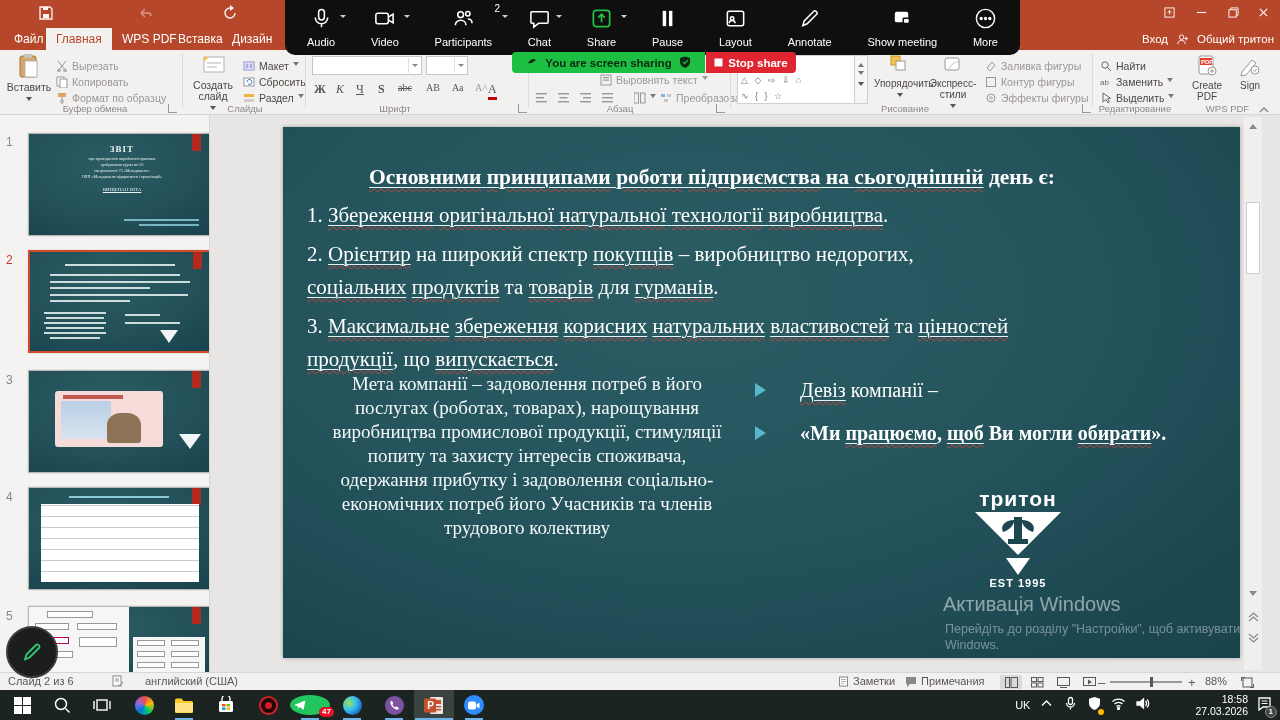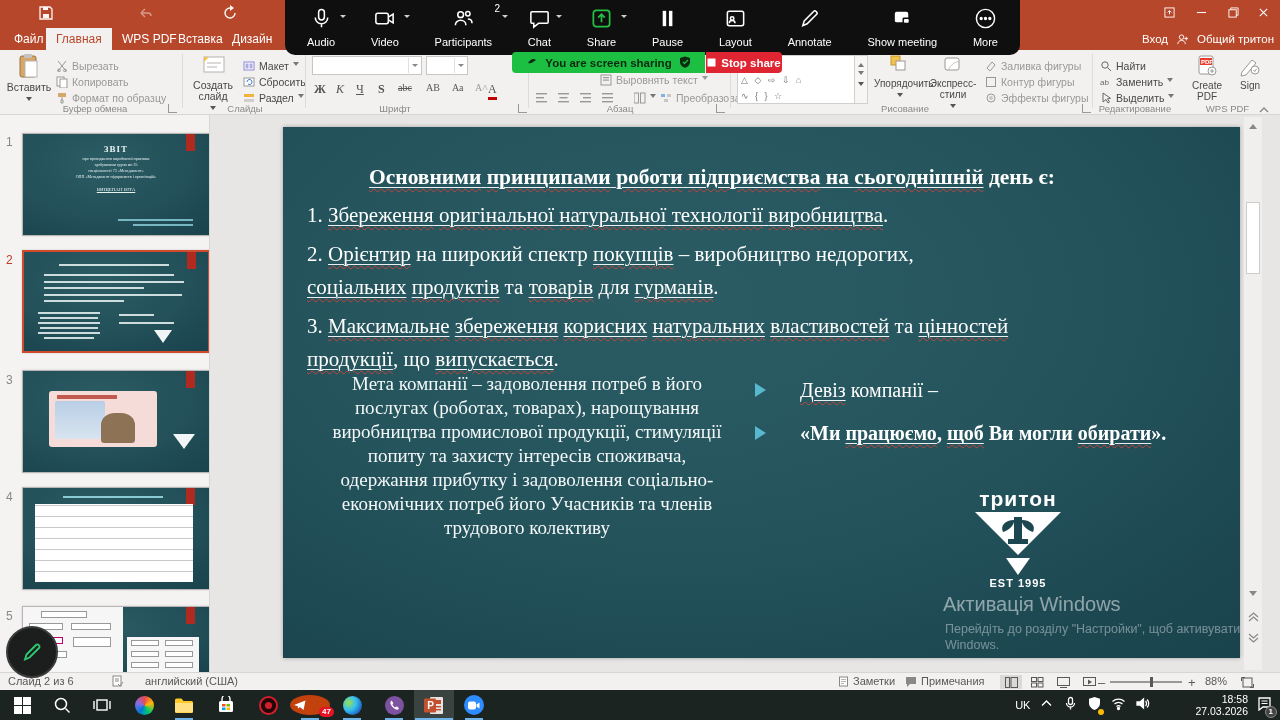--- a/index.html
+++ b/index.html
@@ -45,27 +45,27 @@
        padding:0 22px;z-index:40;}
   .zitem{display:flex;flex-direction:column;align-items:center;gap:2px;position:relative;color:#fff;cursor:default;}
   .zitem svg{width:23px;height:23px;}
   .zlabel{font-size:11px;color:#ffffff;white-space:nowrap;}
   .zchev{position:absolute;right:-11px;top:8px;width:0;height:0;border:3.5px solid transparent;border-top-color:#cfcfcf;}
   .zbadge{position:absolute;right:-8px;top:-4px;font-size:10px;color:#fff;}
 
   
   #share-banner{position:absolute;left:512px;top:52px;width:193px;height:21px;background:#1dbf43;border-radius:4px 0 0 4px;
      display:flex;align-items:center;justify-content:center;gap:7px;z-index:41;font-size:11.5px;font-weight:bold;color:#0c2a10;}
-  #stop-share{position:absolute;left:706px;top:52px;width:76px;height:21px;background:#e02532;border-radius:0 4px 4px 0;
+  #stop-share{position:absolute;left:706px;top:52px;width:90px;height:21px;background:#e02532;border-radius:0 4px 4px 0;
      display:flex;align-items:center;justify-content:center;gap:5px;z-index:41;font-size:11.5px;font-weight:bold;color:#fff;}
 
   
   #thumbs{position:absolute;left:0;top:115px;width:210px;height:557px;background:#f4f3f2;border-right:1px solid #d8d6d4;overflow:hidden;}
   .tnum{position:absolute;left:6px;font-size:12px;color:#8a8886;}
-  .thumb{position:absolute;left:22px;width:188px;height:103px;background:
+  .thumb{position:absolute;left:28px;width:188px;height:103px;background:
      radial-gradient(120% 130% at 42% 30%, #2b5c64 0%, #235059 40%, #1b454f 65%, #143a44 100%);
      border:1px solid #b8b6b4;box-shadow:0 0 2px rgba(0,0,0,.15);}
   .thumb.sel{border:2px solid #cf4b2c;}
   .redbar{position:absolute;right:14px;top:0;width:9px;height:17px;background:#b02a20;}
   .tline{position:absolute;background:rgba(235,245,245,.85);height:1.5px;}
 
   
   #workspace{position:absolute;left:211px;top:115px;width:1069px;height:557px;background:#e8e6e4;}
   #slide{position:absolute;left:283px;top:127px;width:957px;height:531px;
      background:radial-gradient(115% 125% at 42% 32%, #2b5c64 0%, #24535c 38%, #1c4751 62%, #143a44 100%);
@@ -789,21 +789,21 @@
           <rect x="5" y="11.5" width="3.5" height="2.5" fill="#00a4ef"></rect>
           <rect x="9.5" y="11.5" width="3.5" height="2.5" fill="#ffb900"></rect>
         </svg>
     </div>
     <div class="tbi" style="left:248px">
       <div style="width:19px;height:19px;border-radius:50%;background:#200606;border:2px solid #d21f2c;display:flex;align-items:center;justify-content:center">
         <div style="width:7px;height:7px;border-radius:50%;background:#d21f2c"></div>
       </div>
     </div>
     <div class="tbi" style="left:290px">
-      <div style="position:relative;width:43px;height:20px;border-radius:50%;background:#c2410c">
+      <div style="position:relative;width:43px;height:20px;border-radius:50%;background:#22c55e">
         <svg width="20" height="20" viewBox="0 0 20 20" style="position:absolute;left:0;top:0">
             <path d="M4 10 L15.5 5.5 L13.5 15 L9.8 12 L8 13.8 L7.8 11.2z" fill="#fff"></path>
           </svg>
         <span class="badge" style="right:-4px;bottom:-2px">47</span>
       </div>
       <span class="runbar"></span>
     </div>
     <div class="tbi" style="left:332px">
       <div style="width:19px;height:19px;border-radius:50%;background:radial-gradient(circle at 30% 35%,#9be14c 0%,#35c1f1 40%,#1f66c1 75%,#174a9e 100%)"></div>
       <span class="runbar"></span>

